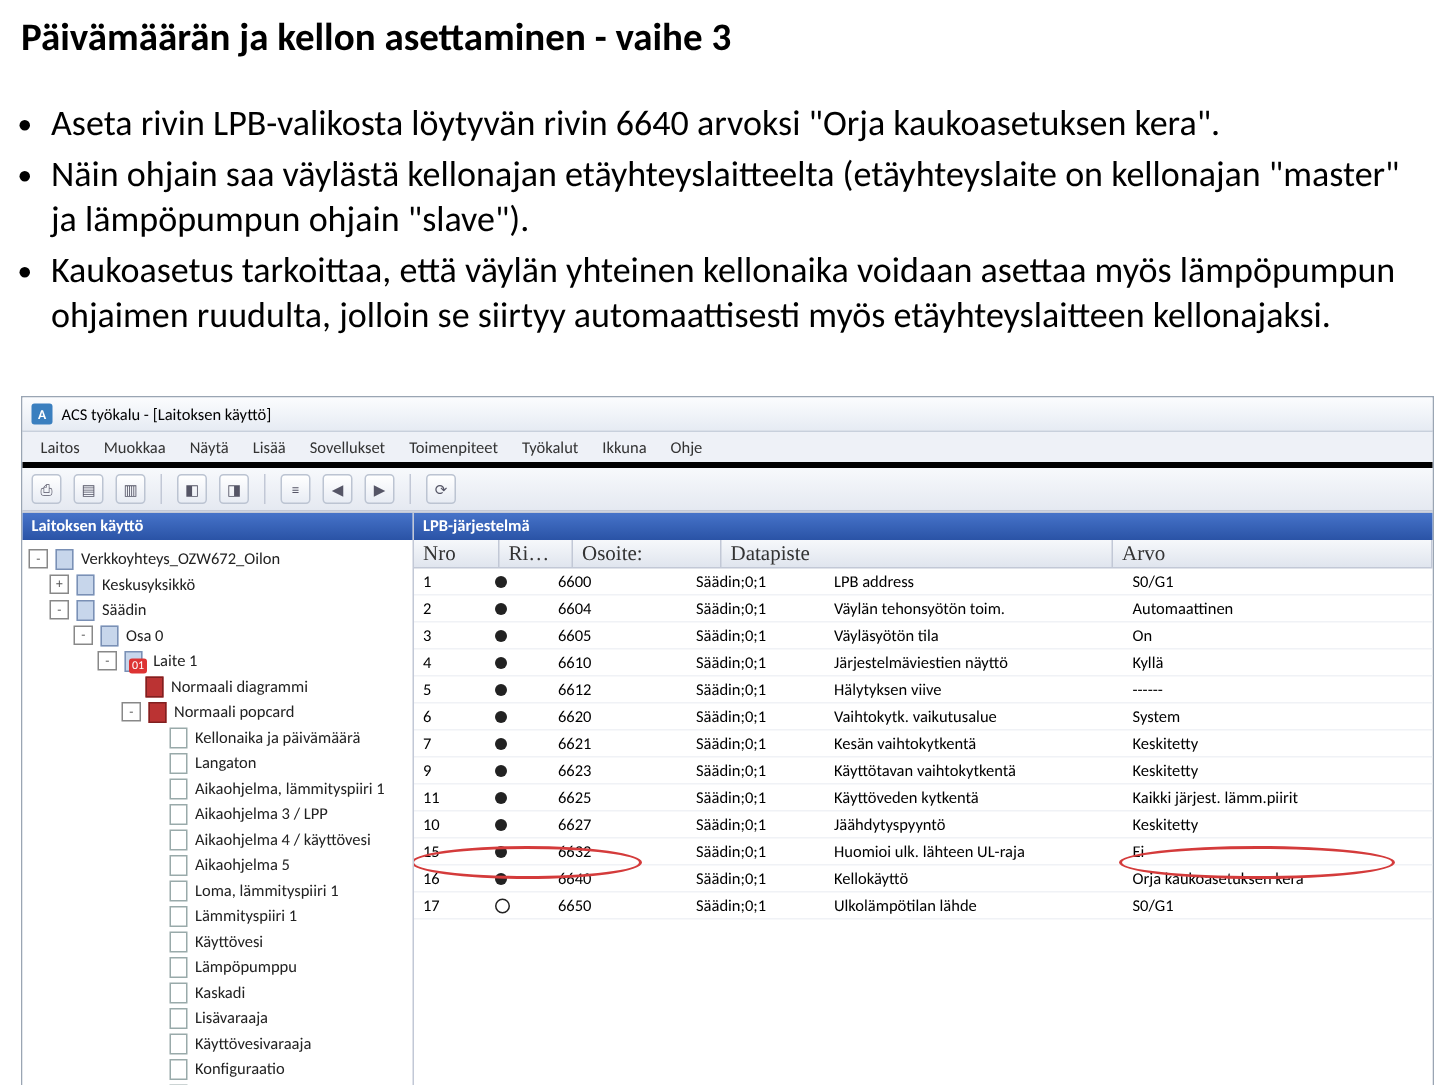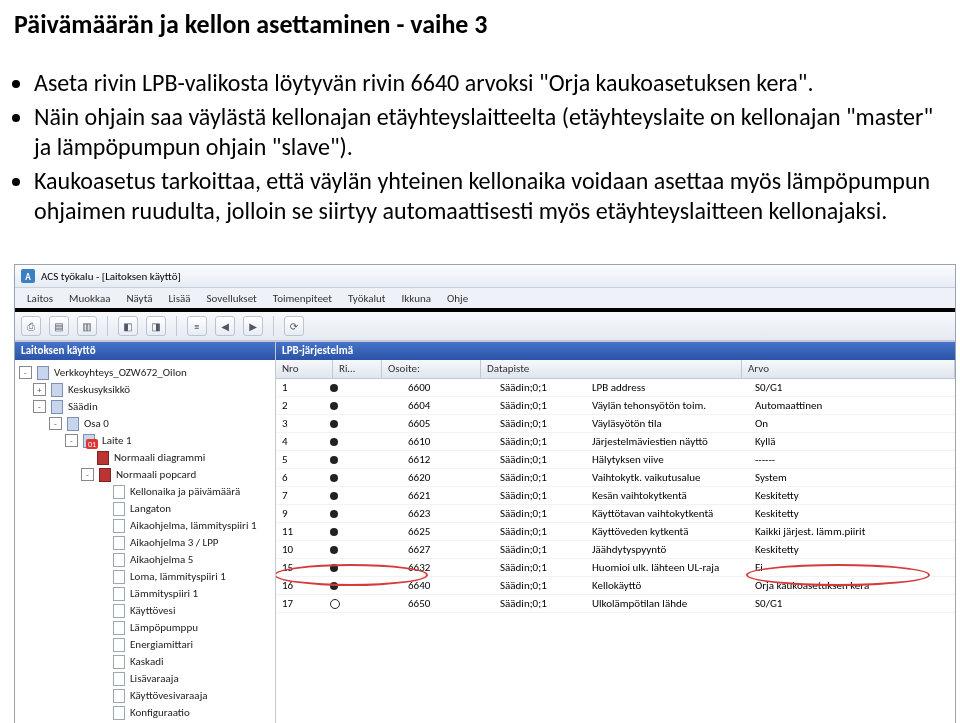--- a/index.html
+++ b/index.html
@@ -26,33 +26,33 @@
   .tree-exp.empty { border: none; }
   .tree-icon { width: 14px; height: 12px; display: flex; align-items: center; justify-content: center; font-size: 10px; }
   .icon-page { width: 10px; height: 12px; border: 1px solid #9aa; background: #fff; position: relative; }
   .icon-red { background: #b33; border: 1px solid #802020; }
   .icon-dev { background: #c7d6eb; border: 1px solid #7a90b5; }
   .indent-1 { padding-left: 18px; }
   .indent-2 { padding-left: 34px; }
   .indent-3 { padding-left: 50px; }
   .indent-4 { padding-left: 66px; }
   .indent-5 { padding-left: 82px; }
-  .grid-header { display: flex; height: 18px; background: linear-gradient(#f6f8fb,#e0e5ee); border-bottom: 1px solid #c2c8d6; font-size: 11px; }
+  .grid-header { display: flex; height: 18px; background: linear-gradient(#f6f8fb,#e0e5ee); border-bottom: 1px solid #c2c8d6; font-size: 14px; font-family: Liberation Serif, serif; }
   .grid-header .gh { border-right: 1px solid #c2c8d6; padding: 2px 6px; color: #333; }
   .gh-nro { width: 44px; }
   .gh-ri  { width: 36px; }
   .gh-os  { width: 86px; }
   .gh-dp  { flex: 1; }
   .gh-arv { width: 200px; }
   .grid-body { flex: 1; overflow: auto; position: relative; }
   .grid-row { display: flex; height: 17px; align-items: center; font-size: 11px; border-bottom: 1px solid #f0f2f6; }
   .gc-nro { width: 44px; padding-left: 6px; }
   .gc-ri  { width: 36px; display: flex; align-items: center; justify-content: flex-start; padding-left: 4px; }
   .dot { width: 8px; height: 8px; border-radius: 50%; background: #222; }
-  .gc-os  { width: 86px; padding-left: 6px; margin-left: 36px; }
+  .gc-os  { width: 86px; padding-left: 6px; }
   .gc-dp  { flex: 1; padding-left: 6px; }
   .gc-arv { width: 200px; padding-left: 6px; }
   .highlight-ellipse { position: absolute; border: 2px solid #d43b3b; border-radius: 50%; pointer-events: none; }
 </style>
 </head>
 <body>
 
 <div class="page">
   <div class="doc-heading">Päivämäärän ja kellon asettaminen - vaihe 3</div>
   <ul class="doc-bullets">
@@ -172,20 +172,27 @@
               <span class="tree-icon">
                 <span class="icon-page"></span>
               </span>
               <span>Aikaohjelma 3 / LPP</span>
             </div>
             <div class="tree-row indent-5">
               <span class="tree-exp empty"></span>
               <span class="tree-icon">
                 <span class="icon-page"></span>
               </span>
+              <span>Aikaohjelma 4 / käyttövesi</span>
+            </div>
+            <div class="tree-row indent-5">
+              <span class="tree-exp empty"></span>
+              <span class="tree-icon">
+                <span class="icon-page"></span>
+              </span>
               <span>Aikaohjelma 5</span>
             </div>
             <div class="tree-row indent-5">
               <span class="tree-exp empty"></span>
               <span class="tree-icon">
                 <span class="icon-page"></span>
               </span>
               <span>Loma, lämmityspiiri 1</span>
             </div>
             <div class="tree-row indent-5">
@@ -201,27 +208,20 @@
                 <span class="icon-page"></span>
               </span>
               <span>Käyttövesi</span>
             </div>
             <div class="tree-row indent-5">
               <span class="tree-exp empty"></span>
               <span class="tree-icon">
                 <span class="icon-page"></span>
               </span>
               <span>Lämpöpumppu</span>
-            </div>
-            <div class="tree-row indent-5">
-              <span class="tree-exp empty"></span>
-              <span class="tree-icon">
-                <span class="icon-page"></span>
-              </span>
-              <span>Energiamittari</span>
             </div>
             <div class="tree-row indent-5">
               <span class="tree-exp empty"></span>
               <span class="tree-icon">
                 <span class="icon-page"></span>
               </span>
               <span>Kaskadi</span>
             </div>
             <div class="tree-row indent-5">
               <span class="tree-exp empty"></span>

